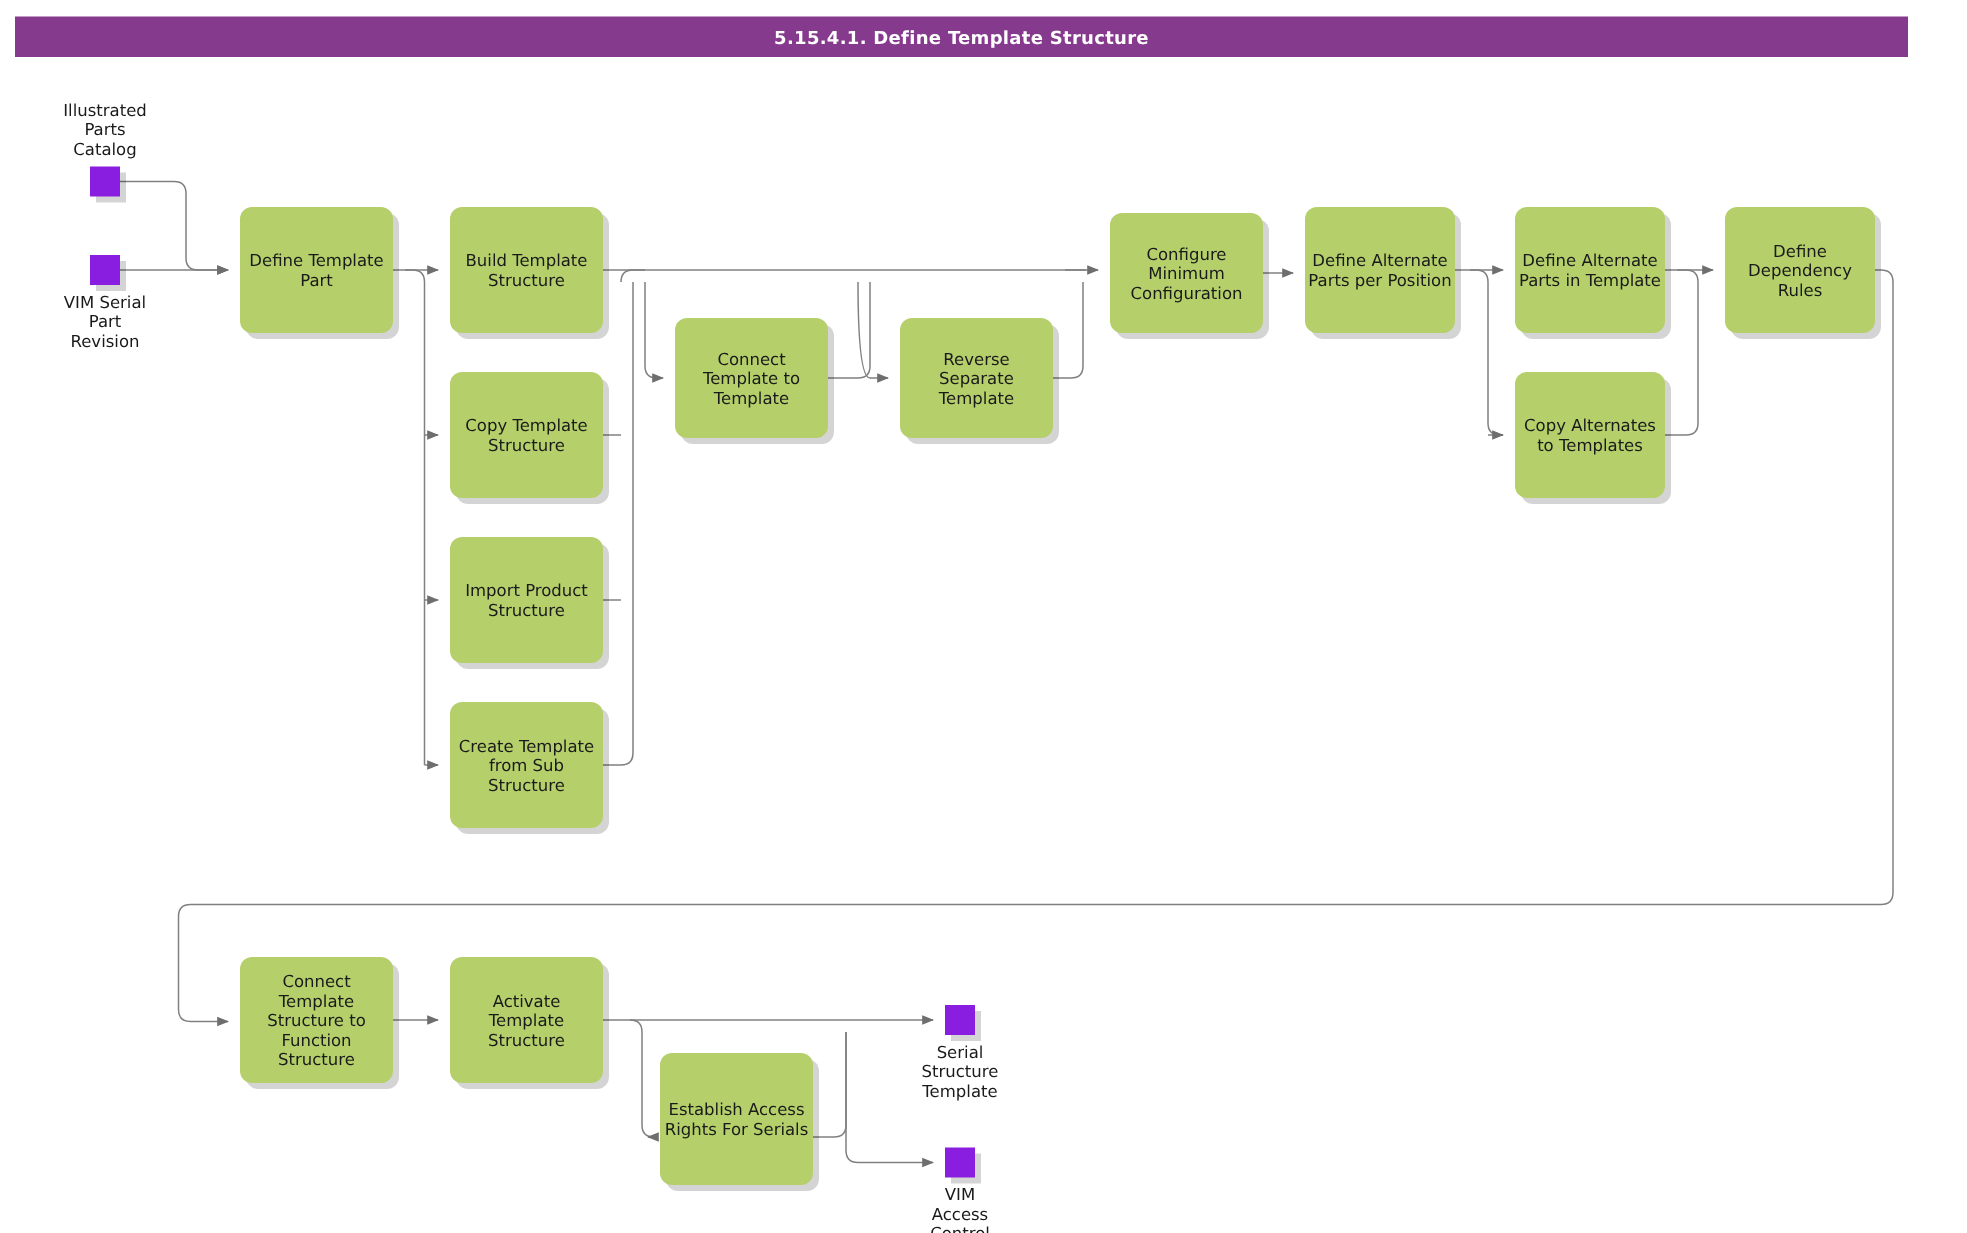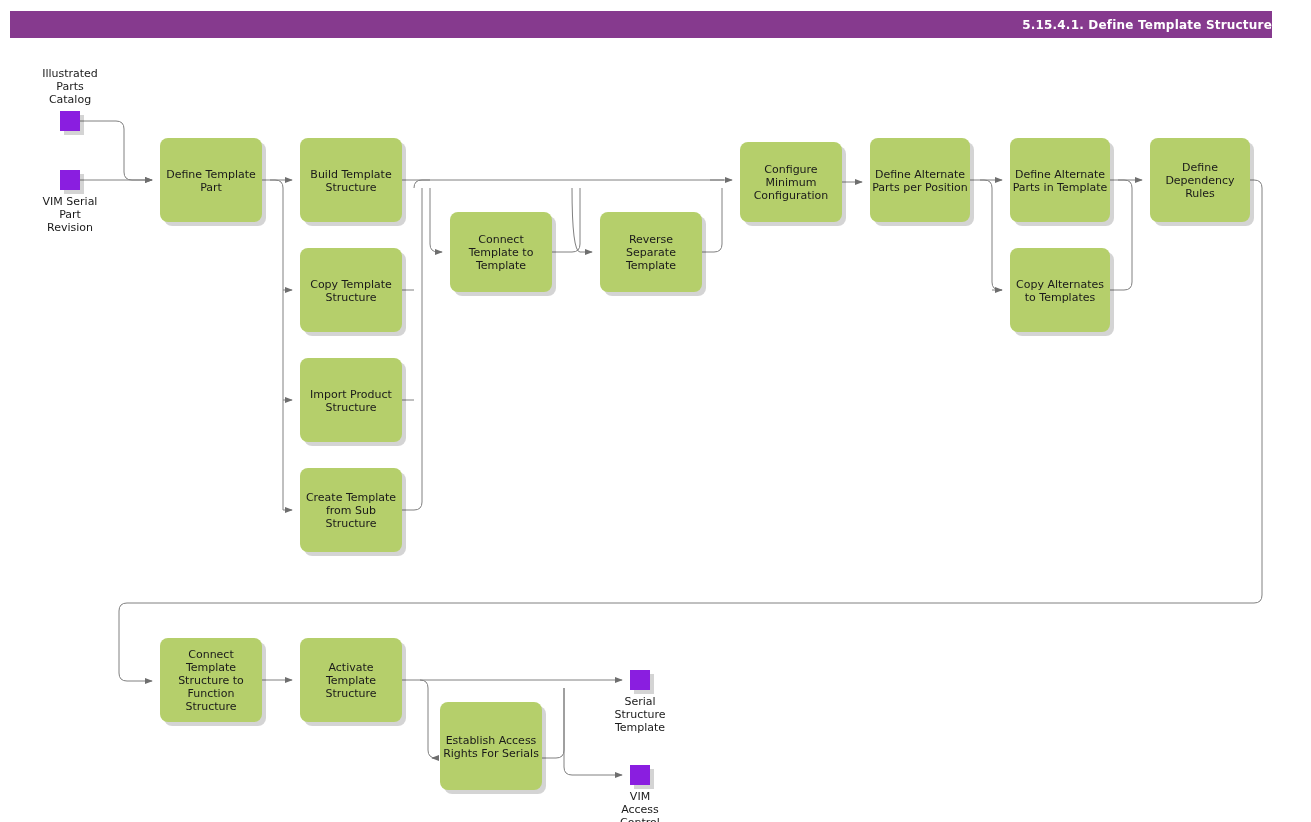--- a/index.html
+++ b/index.html
@@ -1,19 +1,19 @@
 <!DOCTYPE html>
 <html><head>
 <meta charset="utf-8">
 <style>
   html,body{margin:0;padding:0;background:#ffffff;}
   body{width:1311px;height:822px;position:relative;overflow:hidden;
        font-family:"DejaVu Sans","Liberation Sans",sans-serif;}
   #title-bar{position:absolute;left:10px;top:11px;width:1262px;height:27px;
-       background:#863a8e;display:flex;align-items:center;justify-content:flex-end;}
+       background:#863a8e;display:flex;align-items:center;justify-content:center;}
   #title-bar .t{color:#ffffff;font-size:12px;font-weight:bold;letter-spacing:.2px;}
   #canvas{position:absolute;left:0;top:0;width:1311px;height:822px;}
   .node-label{font-size:11px;fill:#1a1a1a;font-family:"DejaVu Sans","Liberation Sans",sans-serif;}
   .term-label{font-size:11px;fill:#1a1a1a;font-family:"DejaVu Sans","Liberation Sans",sans-serif;}
   .edge{fill:none;stroke:#808080;stroke-width:1;}
 </style>
 </head>
 <body style="background: rgb(255, 255, 255);">
 
 <div id="title-bar" style="background: rgb(134, 58, 142);">

